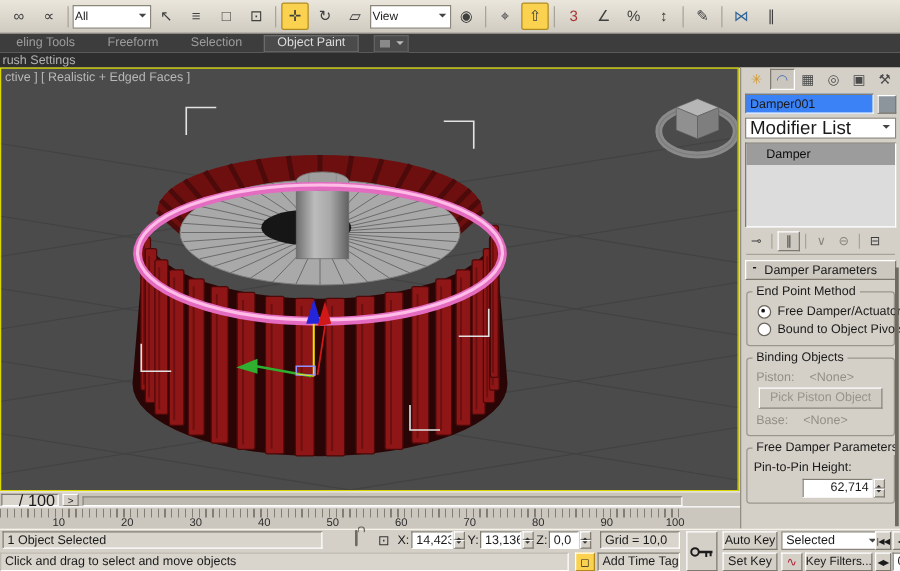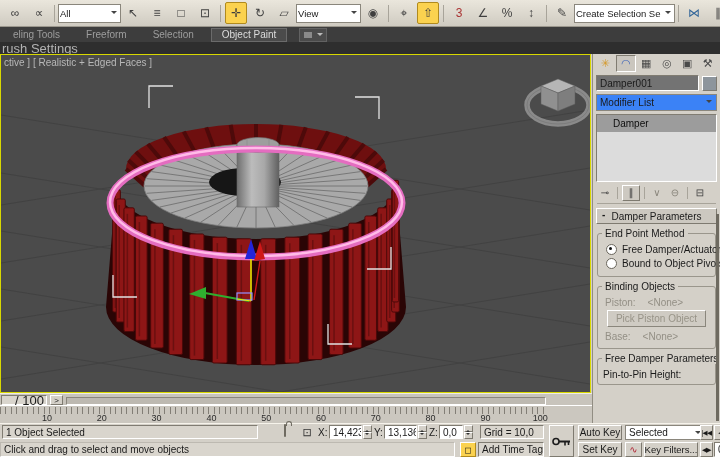--- a/index.html
+++ b/index.html
@@ -18,38 +18,38 @@
   .tbdd{height:17px;display:flex;align-items:center;background:#fff;border:1px solid #8a867c;
         font-size:9.5px;padding:0 14px 0 1px;position:relative;flex:0 0 auto;white-space:nowrap;overflow:hidden}
   .tbdd::after{content:'';position:absolute;right:3px;top:6px;border:3.5px solid transparent;border-top-color:#444}
   
   .ribbon{position:absolute;left:0;top:27px;width:720px;height:15px;background:#3d3d3d;display:flex;align-items:center;color:#9d9d9d;font-size:10px}
   .rtab{padding:0 13px;white-space:nowrap}
   .rtab.on{background:#4b4b4b;border:1px solid #6b6b6b;color:#ddd;padding:0 10px;height:12px;display:flex;align-items:center;margin:0 4px}
   .rbtn{width:26px;height:12px;background:#4b4b4b;border:1px solid #626262;margin-left:8px;position:relative}
   .rbtn::before{content:'';position:absolute;left:4px;top:3px;width:8px;height:6px;background:#8a8a8a}
   .rbtn::after{content:'';position:absolute;right:3px;top:4px;border:3px solid transparent;border-top-color:#bbb}
-  .ribbon2{position:absolute;left:0;top:42px;width:720px;height:12px;background:#2e2e2e;color:#b2b2b2;font-size:13px;display:flex;align-items:center}
+  .ribbon2{position:absolute;left:0;top:42px;width:720px;height:12px;background:#2e2e2e;color:#b2b2b2;font-size:10px;display:flex;align-items:center}
   .ribbon2 span{padding:0 8px 0 2px;white-space:nowrap}
   
   .viewport{position:absolute;left:0;top:54px;width:591px;height:339px;background:#4b4b4b;
             border:1px solid #d8d800;box-sizing:border-box;overflow:hidden}
   .vp-label{position:absolute;left:3px;top:2px;color:#b8b8b8;font-size:10px;white-space:nowrap}
   
   .cmdpanel{position:absolute;left:592px;top:54px;width:128px;height:369px;background:#d4d0c8;
             border-left:1px solid #918d83;box-sizing:border-box;overflow:hidden}
   .cp-tabs{display:flex;height:17px;align-items:center;padding:1px 2px 0}
   .cp-tab{flex:1;height:15px;display:flex;align-items:center;justify-content:center;font-size:11px;color:#4a4a4a;border:1px solid transparent}
   .cp-tab.on{border-color:#807c72 #fff #fff #807c72;background:#cac6be}
   .cp-row{display:flex;align-items:center;margin:3px 3px 0;gap:3px}
-  .cp-name{flex:1;height:14px;border:1px solid;border-color:#807c72 #fff #fff #807c72;background:#737373;
+  .cp-name{flex:1;height:14px;border:1px solid;border-color:#807c72 #fff #fff #807c72;background:#3b82f6;
            font-size:10px;display:flex;align-items:center;padding-left:3px}
   .cp-swatch{width:13px;height:13px;background:#8d959c;border:1px solid;border-color:#fff #7e7a70 #7e7a70 #fff}
-  .cp-dd{margin:3px 3px 0;height:15px;display:flex;align-items:center;background:#3b82f6;
-         border:1px solid #8a867c;font-size:10px;padding-left:3px;position:relative}
+  .cp-dd{margin:3px 3px 0;height:15px;display:flex;align-items:center;background:#ffffff;
+         border:1px solid #8a867c;font-size:15px;padding-left:3px;position:relative}
   .cp-dd::after{content:'';position:absolute;right:4px;top:5px;border:3.5px solid transparent;border-top-color:#444}
   .cp-stack{margin:3px 3px 0;height:66px;border:1px solid;border-color:#807c72 #fff #fff #807c72;background:#dcdcdc;overflow:hidden}
   .stack-item{height:17px;display:flex;align-items:center;padding-left:16px;font-size:10px}
   .stack-item.sel{background:#9c9c9c;color:#0d0d0d}
   .cp-stackbtns{display:flex;align-items:center;height:17px;margin:2px 4px 0;gap:2px;border-bottom:1px solid #a7a399;padding-bottom:2px}
   .sbtn{width:16px;height:14px;display:flex;align-items:center;justify-content:center;font-size:10px;color:#3c3c3c}
   .sbtn.box{border:1px solid;border-color:#fff #7e7a70 #7e7a70 #fff;background:#cdc9c1}
   .ssep{width:1px;height:12px;background:#a8a49a;margin:0 2px}
   .rollout{margin:4px 3px 0;height:14px;border:1px solid;border-color:#fff #7e7a70 #7e7a70 #fff;background:#ccc8c0;
            position:relative;display:flex;align-items:center;justify-content:center;font-size:10px}
@@ -114,21 +114,20 @@
   <span class="tbsep"></span>
   <span class="tbi">⌖</span>
   <span class="tbi on">⇧</span>
   <span class="tbsep"></span>
   <span class="tbi" style="color:#a33">3</span>
   <span class="tbi">∠</span>
   <span class="tbi">%</span>
   <span class="tbi">↕</span>
   <span class="tbsep"></span>
   <span class="tbi">✎</span>
-  <span class="tbdd" style="width:84px">Create Selection Se</span>
   <span class="tbsep"></span>
   <span class="tbi" style="color:#369">⋈</span>
   <span class="tbi">∥</span>
 
 </div>
 
 <div class="ribbon">
   <span class="rtab">eling Tools</span>
   <span class="rtab">Freeform</span>
   <span class="rtab">Selection</span>
@@ -354,20 +353,27 @@
     </div>
     <div class="pickbtn">Pick Piston Object</div>
     <div class="bind-row dis">
       <span>Base:</span>
       <span>&lt;None&gt;</span>
     </div>
   </div>
   <div class="grp">
     <span class="grp-title">Free Damper Parameters</span>
     <div style="margin:2px 0 0 2px">Pin-to-Pin Height:</div>
+    <div class="spinrow">
+      <div class="spinfield">62,714</div>
+      <div class="spin">
+          <i class="up"></i>
+          <i class="dn"></i>
+        </div>
+    </div>
   </div>
   <div class="cp-scroll"></div>
 </div>
 
 <div class="timeslider">
   <div class="ts-field sunken gray">/ 100</div>
   <div class="ts-next raised btn">&gt;</div>
   <div class="ts-track"></div>
 </div>
 <div class="ruler">

